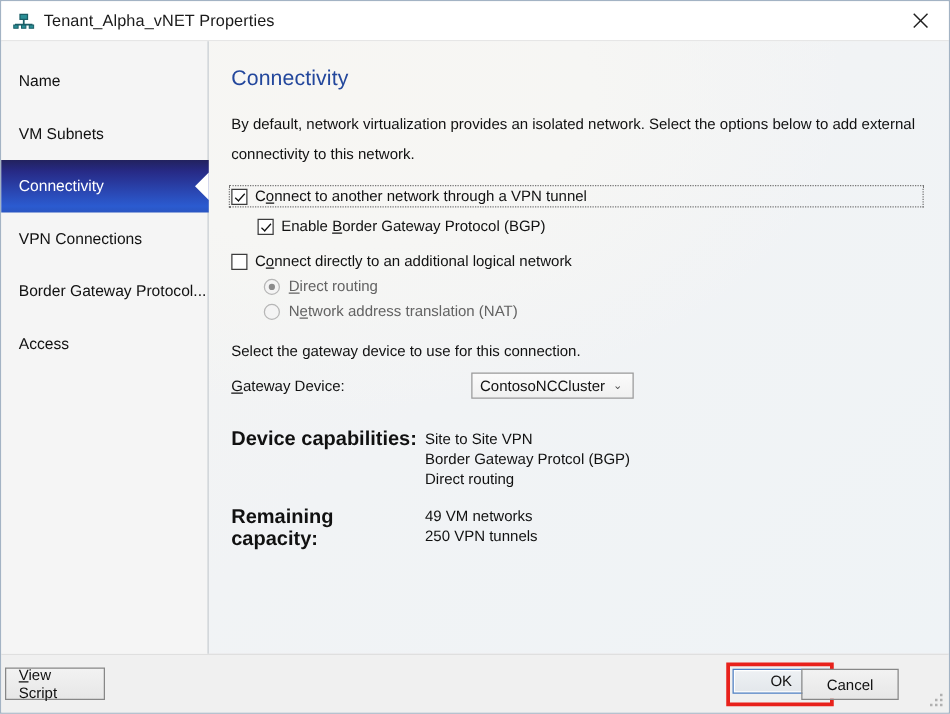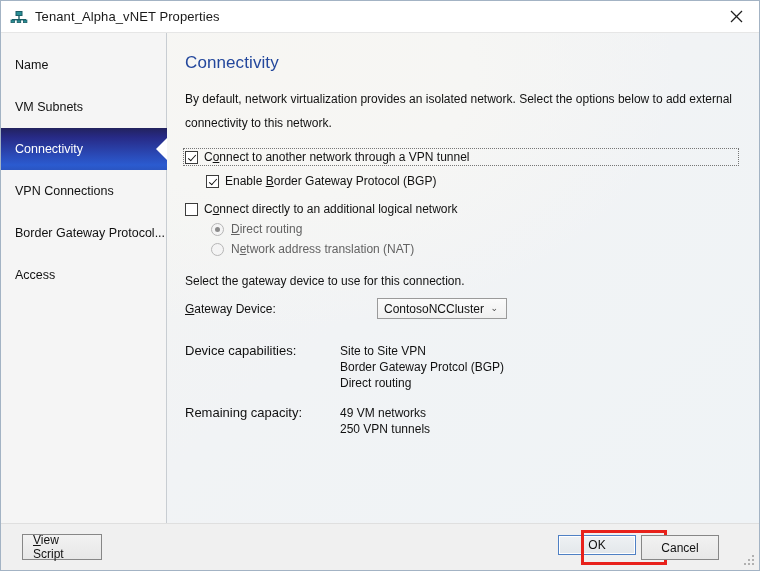--- a/index.html
+++ b/index.html
@@ -251,22 +251,23 @@
 
   
   .info-block { margin-top: 24px; }
   .info-row {
     display: flex;
     margin-bottom: 14px;
   }
   .info-key {
     width: 155px;
     min-width: 155px;
-    font-size: 13px;
-    color: #111111;
+    font-size: 16px;
+    color: #111111;
+    font-weight: bold;
   }
   .info-vals {
     font-size: 12px;
     color: #111111;
     line-height: 16px;
   }
   .info-vals div { white-space: nowrap; }
 
   
   .footer {
@@ -286,26 +287,26 @@
     background: linear-gradient(to bottom, #f2f2f2 0%, #e7e7e7 100%);
     font-size: 12px;
     color: #111111;
     display: flex;
     align-items: center;
     justify-content: center;
     padding: 0 10px;
   }
   .btn-viewscript {
     position: absolute;
-    left: 21px;
+    left: 3px;
     width: 80px;
   }
   .btn-ok {
     position: absolute;
-    left: 557px;
+    left: 585px;
     top: 11px;
     width: 76px;
     height: 20px;
     border: 1px solid #4f80c4;
     box-shadow: inset 0 0 0 1px #ffffff;
     background: linear-gradient(to bottom, #eef1f4 0%, #e3e7eb 100%);
   }
   .ok-highlight {
     position: absolute;
     left: 580px;

